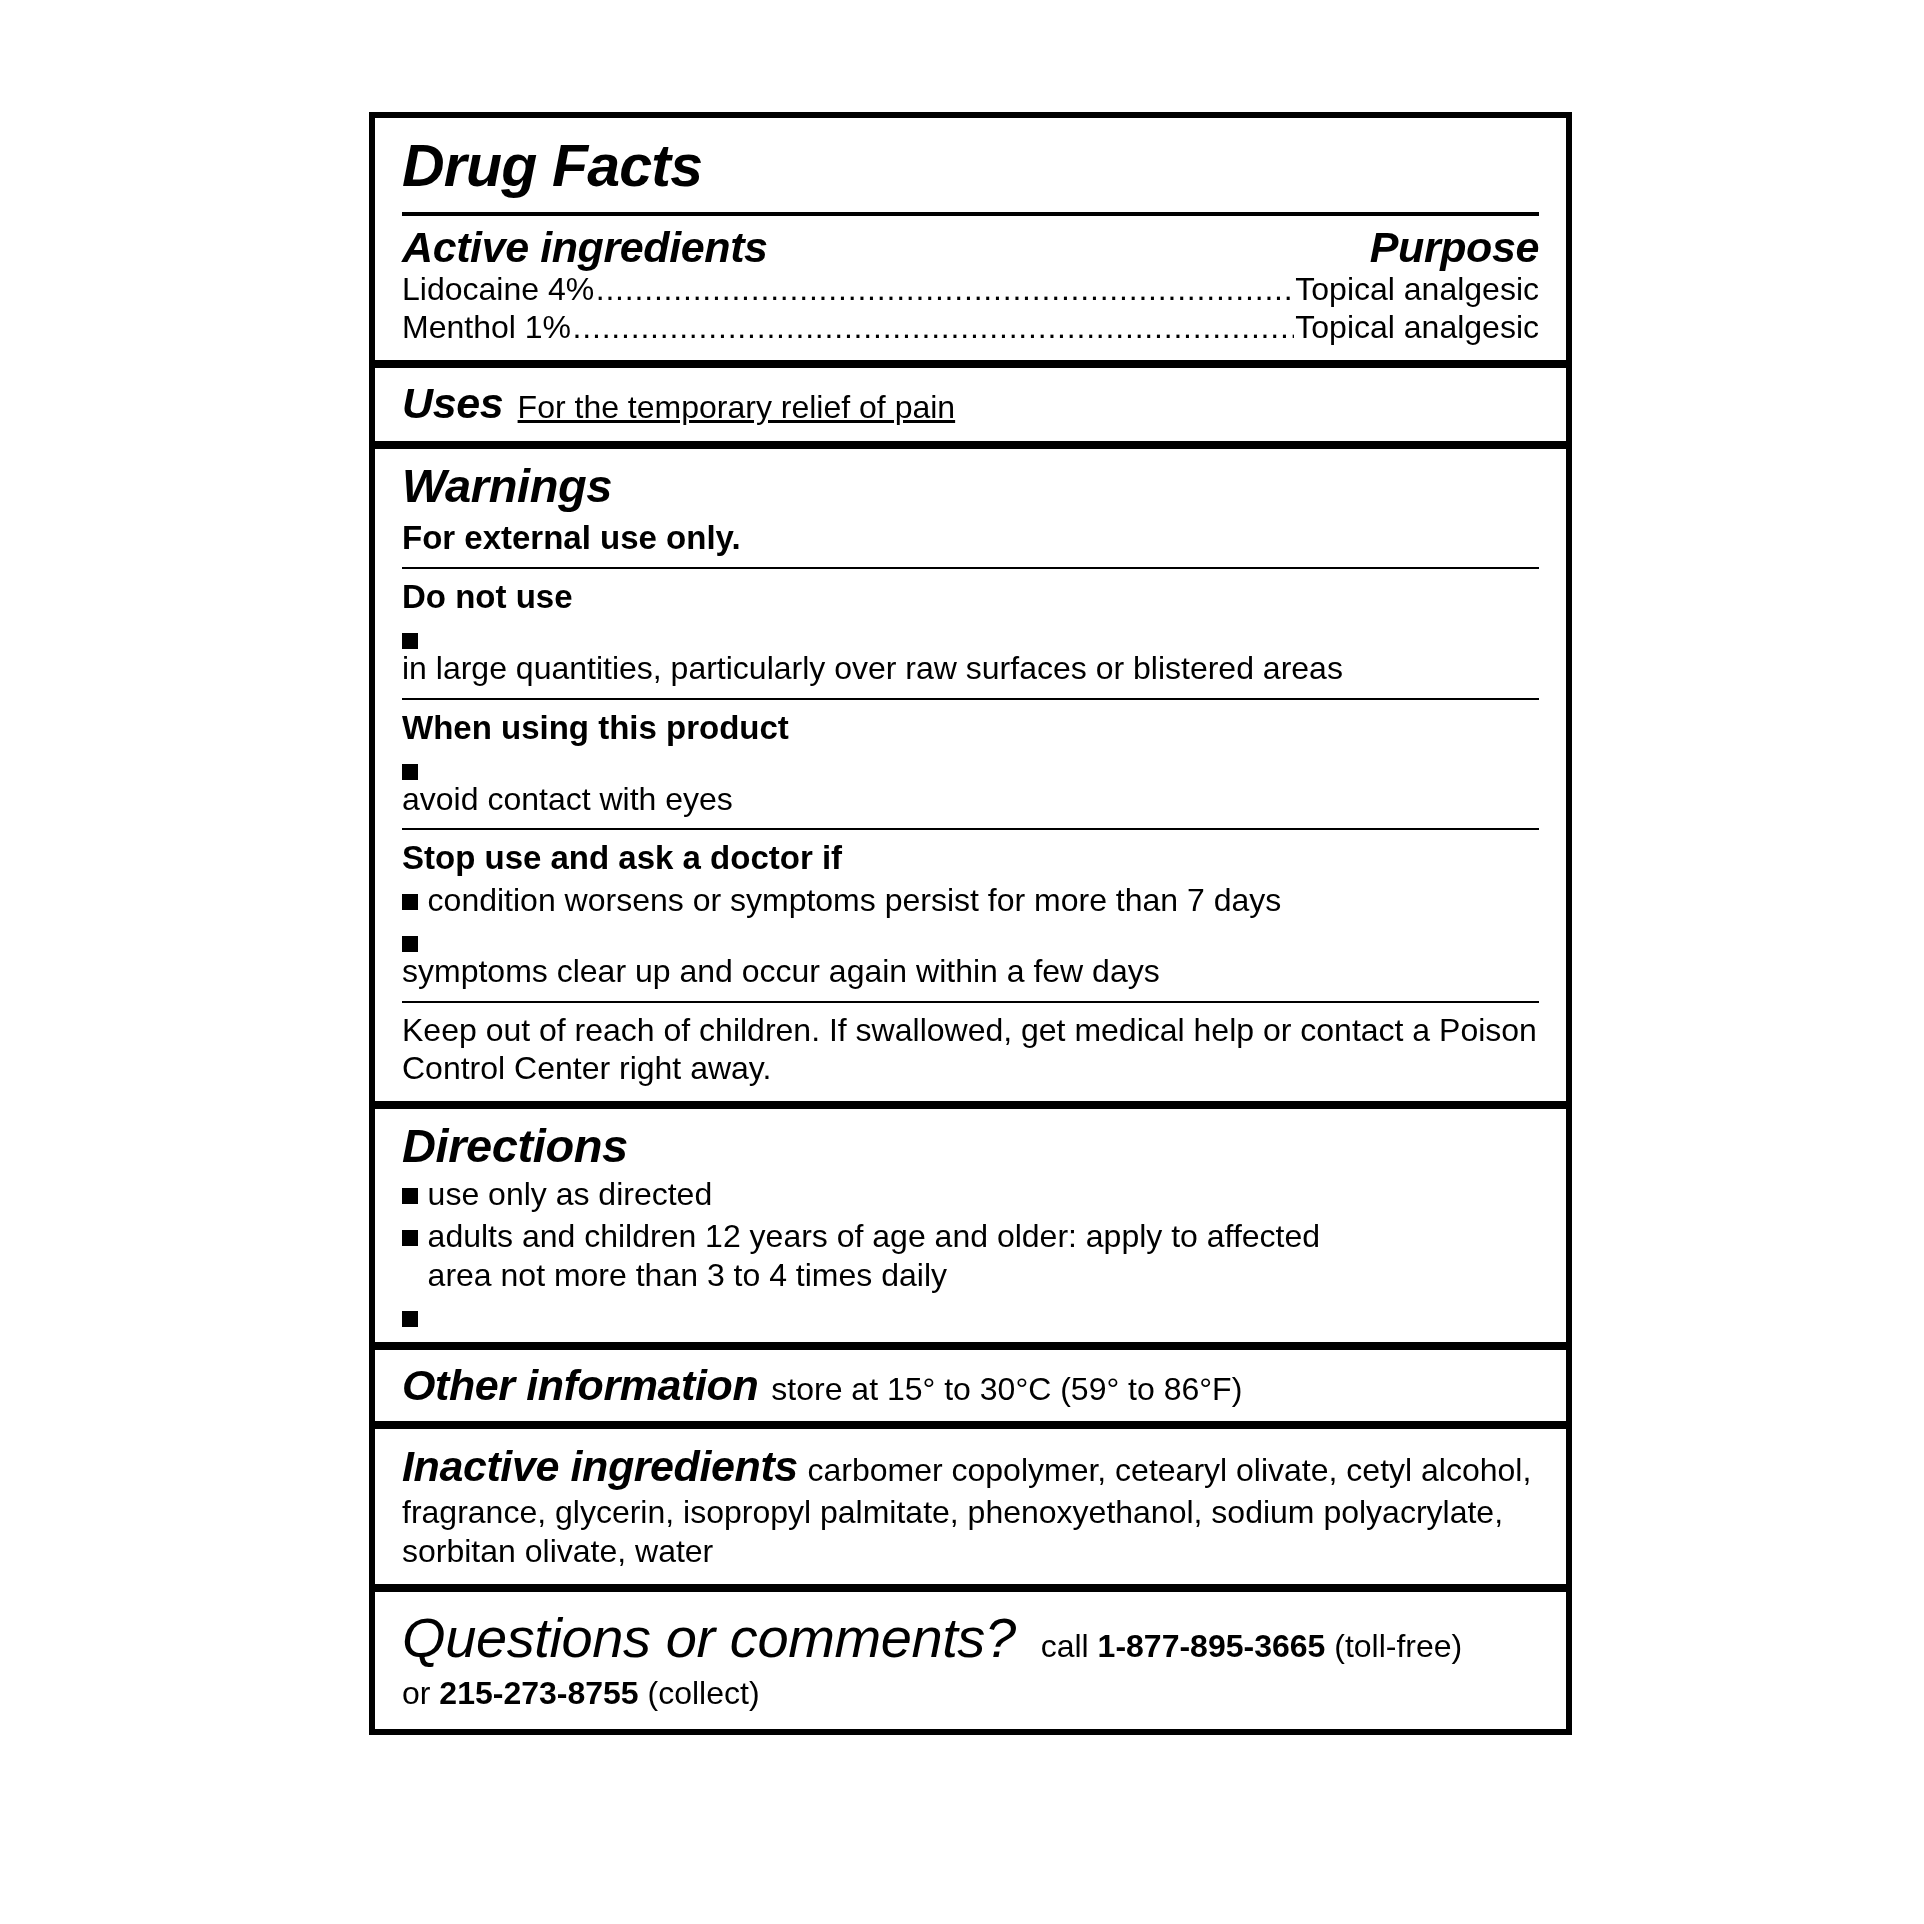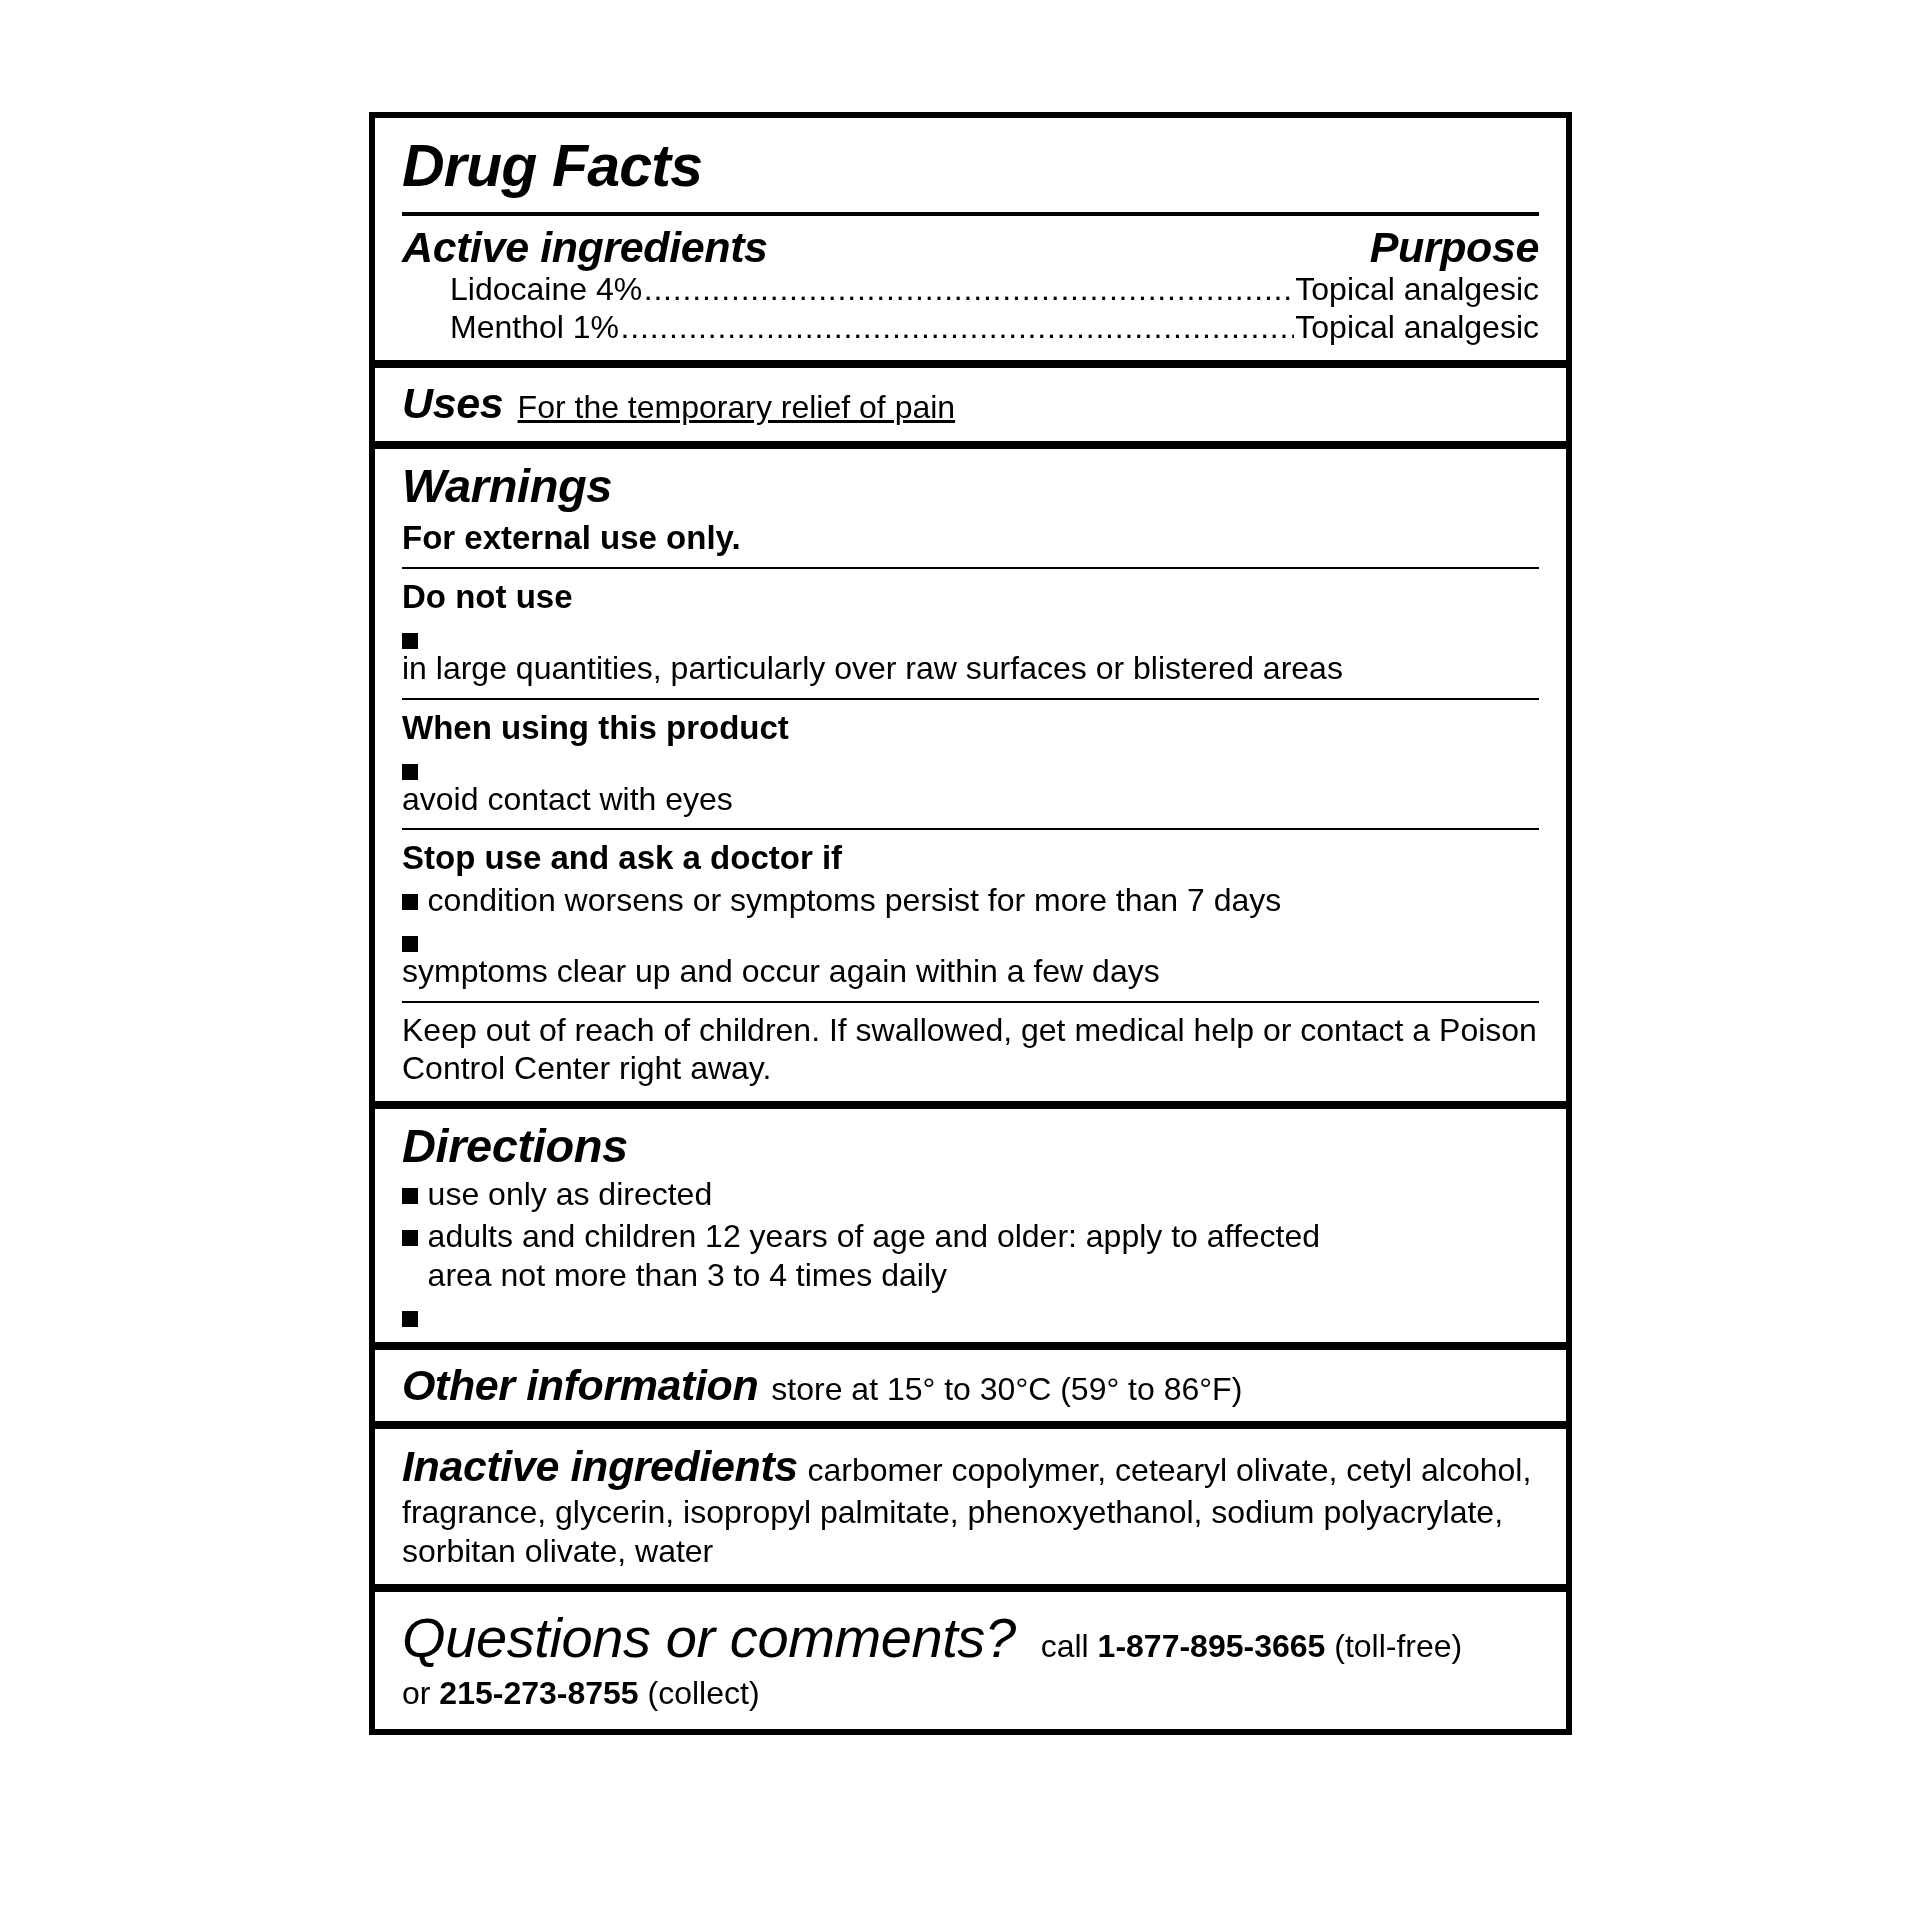--- a/index.html
+++ b/index.html
@@ -75,21 +75,20 @@
     letter-spacing: -0.4px;
     line-height: 1.1;
   }
 
   .ing-line {
     display: flex;
     align-items: flex-start;
     font-size: 32px;
     line-height: 1.18;
     white-space: nowrap;
-    margin-left: 48px;
   }
   .ing-name { flex: 0 0 auto; }
   .ing-dots {
     flex: 1 1 auto;
     overflow: hidden;
     white-space: nowrap;
     margin: 0 1.6px;
     letter-spacing: 0.8px;
   }
   .ing-purpose { flex: 0 0 auto; }

